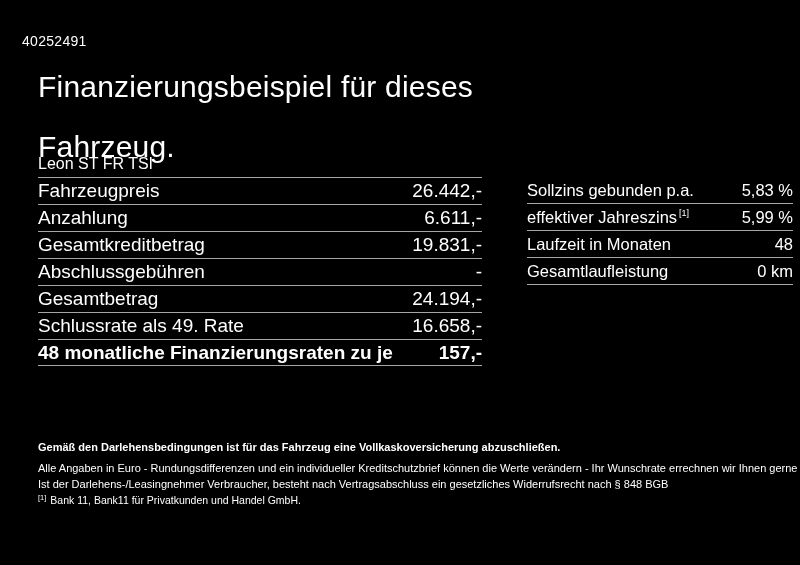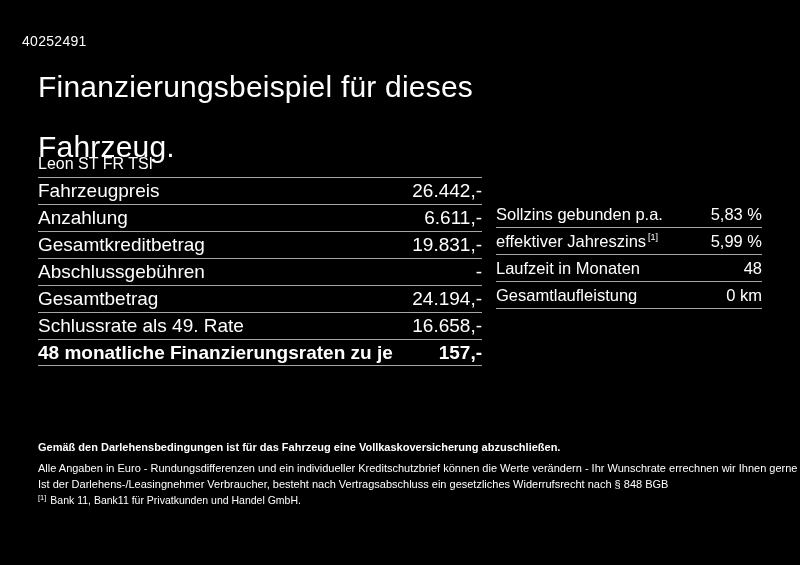--- a/index.html
+++ b/index.html
@@ -50,24 +50,23 @@
     border-top: 1px solid #a6a6a6;
   }
   .t-row.last {
     border-bottom: 1px solid #a6a6a6;
     font-weight: bold;
   }
   .t-row .lbl { white-space: nowrap; }
   .t-row .val { white-space: nowrap; text-align: right; }
   .right-col {
     position: absolute;
-    left: 496px;
+    left: 527px;
     top: 177px;
     width: 266px;
-    margin-top: 24px;
   }
   .r-row {
     height: 27px;
     display: flex;
     justify-content: space-between;
     align-items: center;
     font-size: 16.5px;
     border-bottom: 1px solid #a6a6a6;
   }
   .r-row sup {

